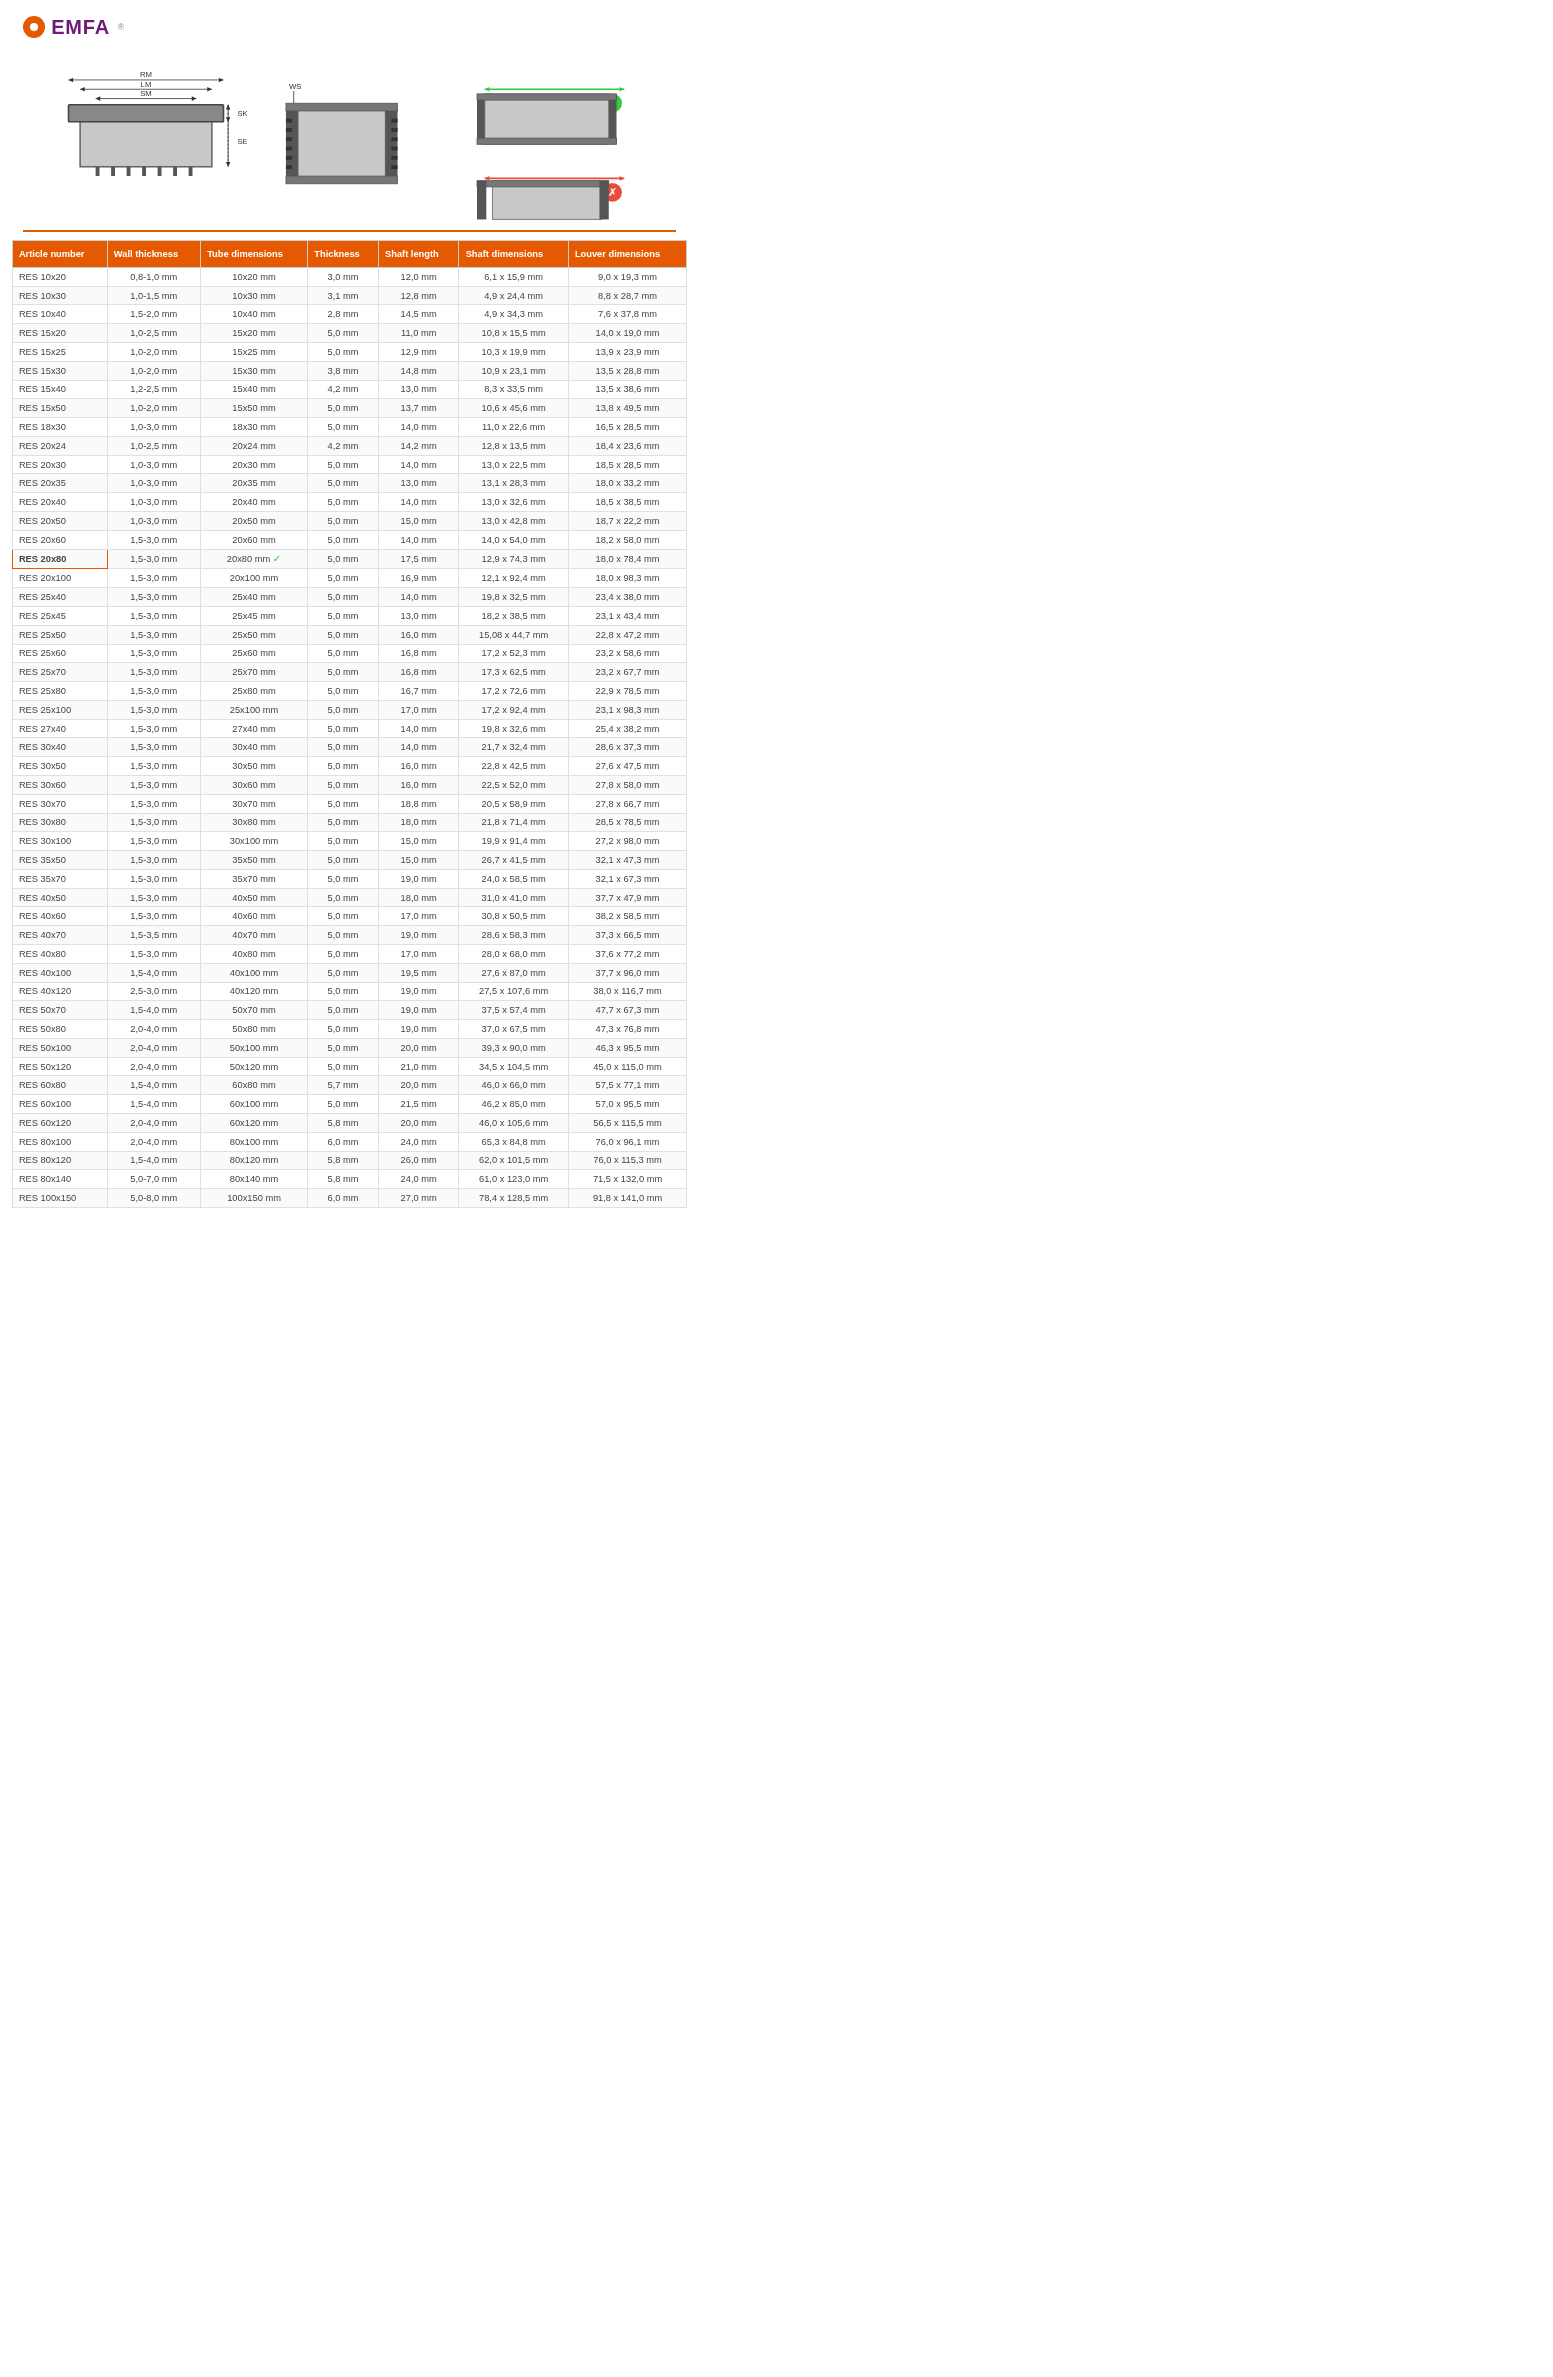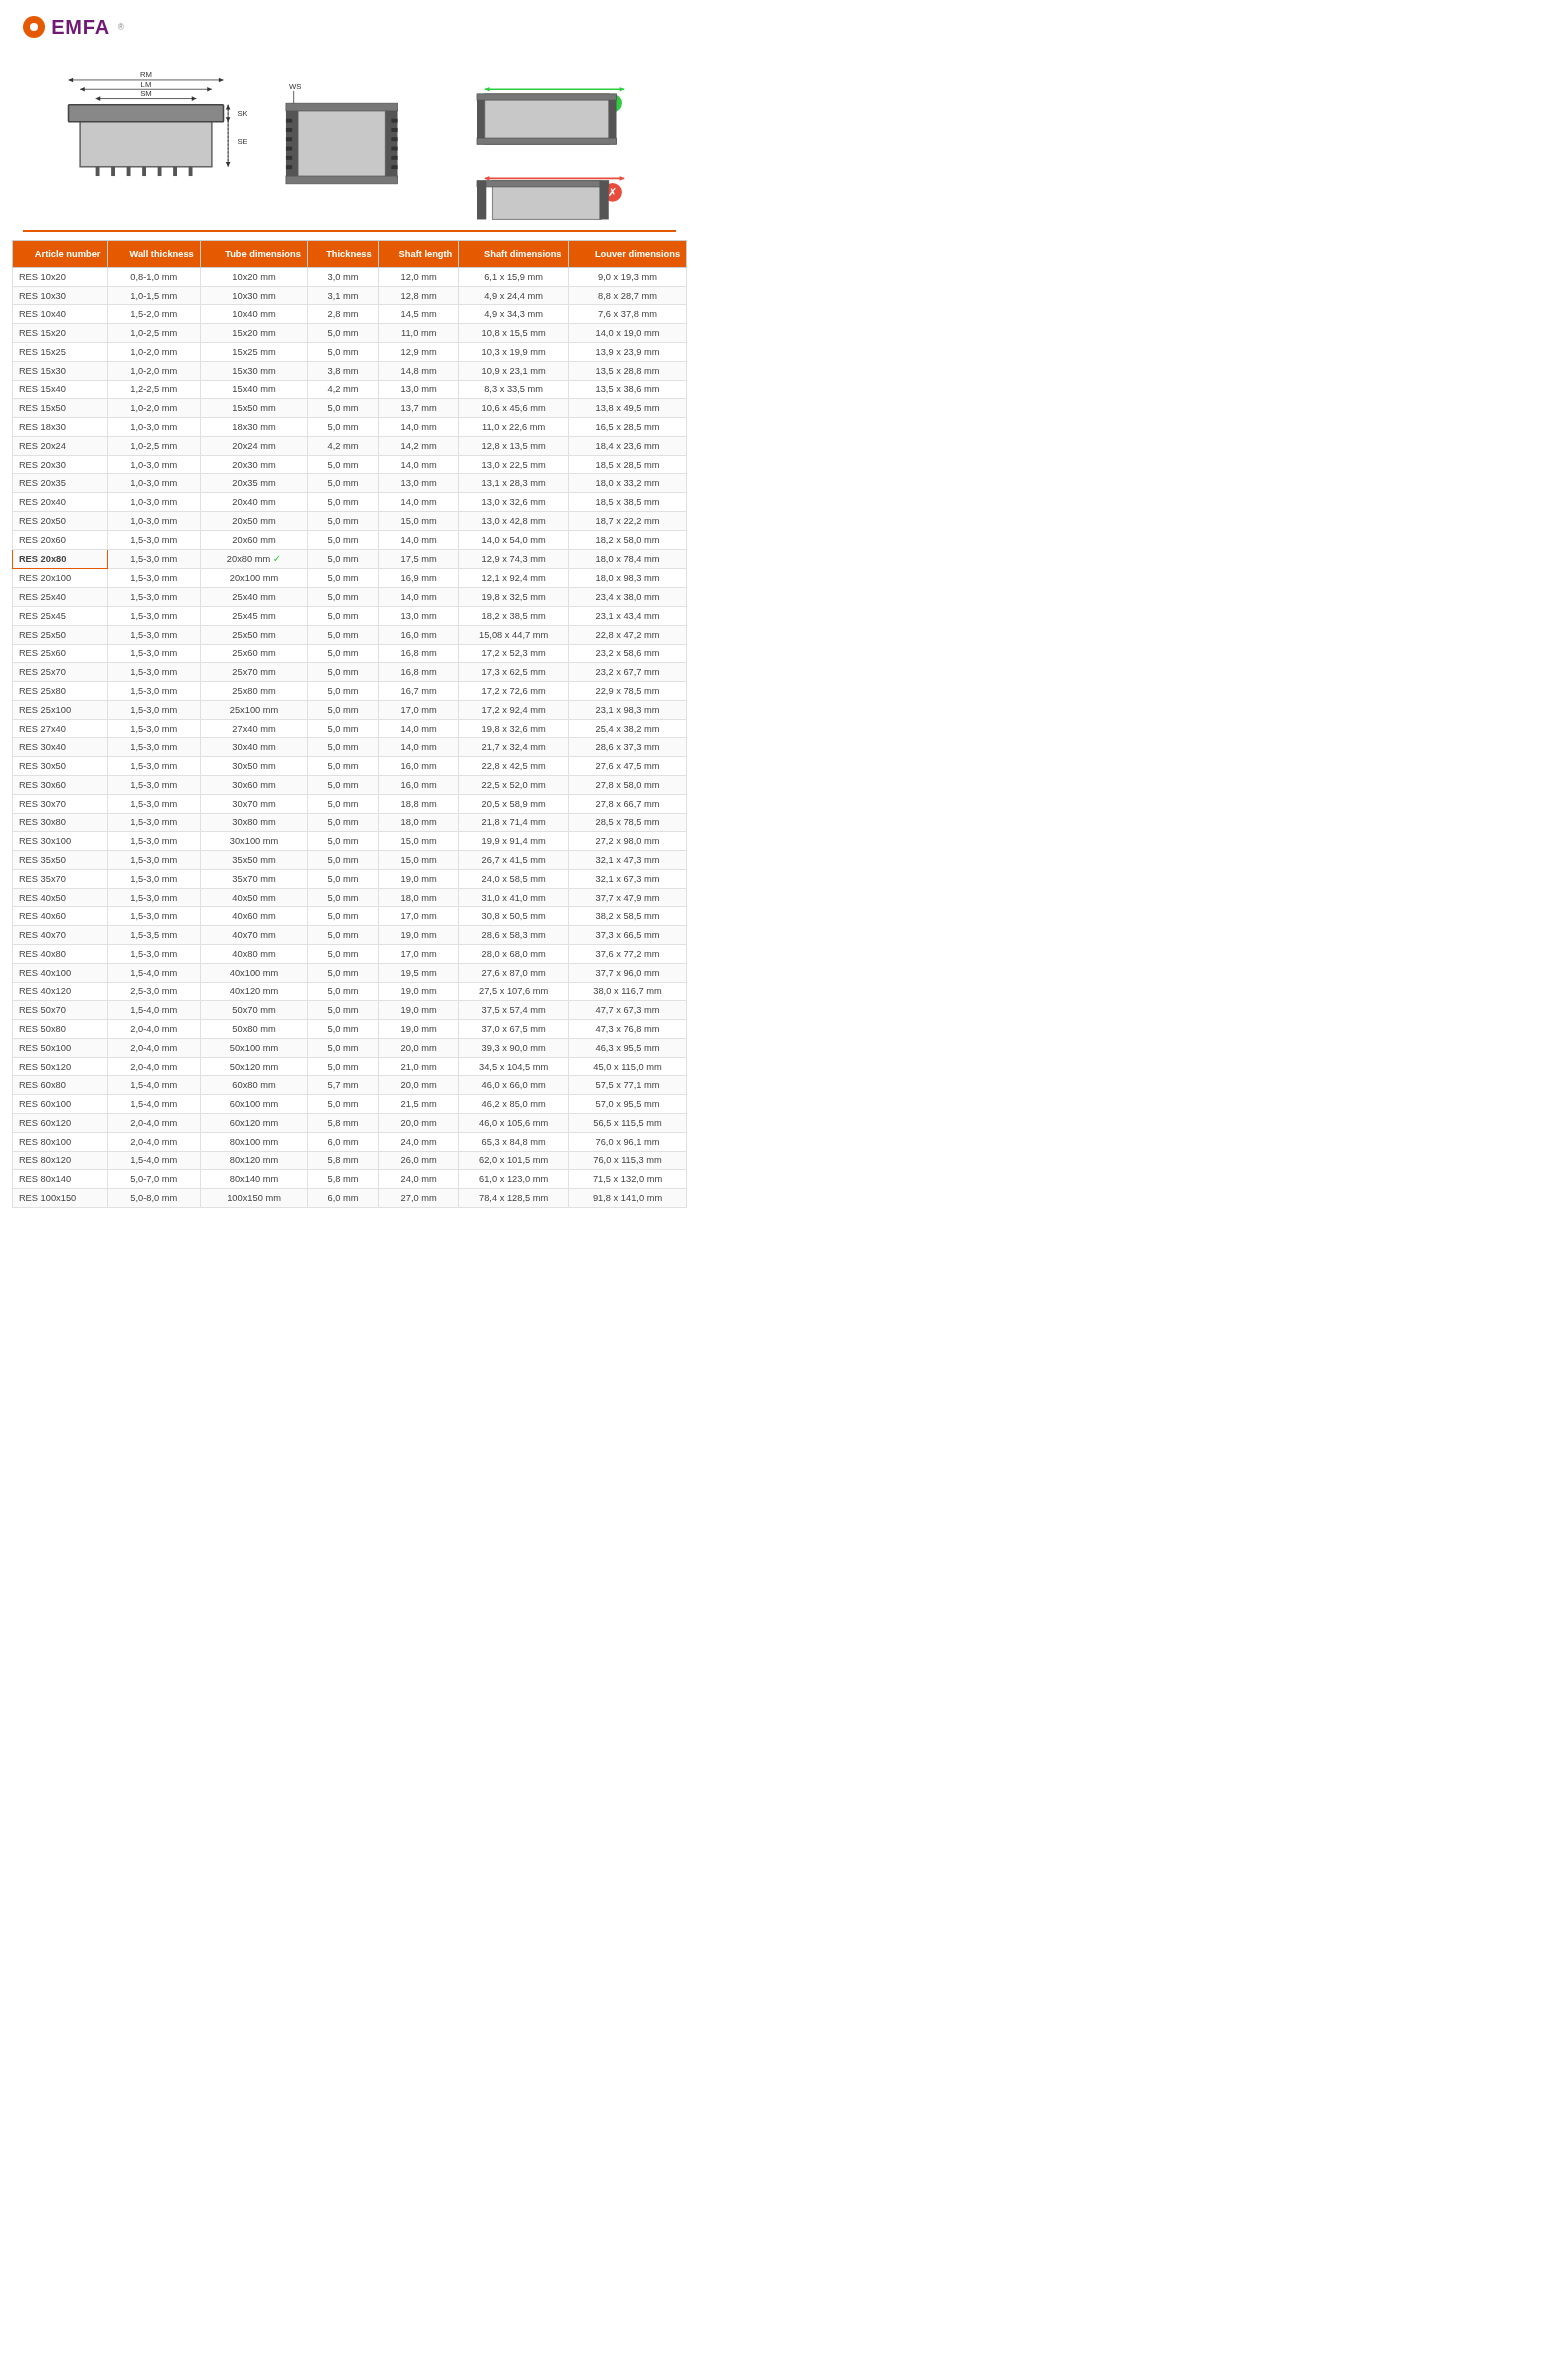--- a/index.html
+++ b/index.html
@@ -8,21 +8,21 @@
     .header { padding: 15.5px 23px 7.8px; }
     .logo { display: flex; align-items: center; gap: 6.2px; margin-bottom: 15.5px; }
     .logo-circle { width: 22px; height: 22px; background: #e55a00; border-radius: 50%; display: flex; align-items: center; justify-content: center; }
     .logo-inner { width: 7.8px; height: 7.8px; background: white; border-radius: 50%; }
     .logo-text { font-size: 20px; font-weight: 900; color: #701a75; letter-spacing: 0.8px; }
     
     .table-container { padding: 0 11.7px 15.5px; }
     
     table { width: 100%; border-collapse: collapse; }
     thead tr { background: #e55a00; color: white; }
-    thead th { padding: 7.8px 6.2px; text-align: right; font-weight: bold; font-size: 9.3px; border: 0.8px solid #ccc; }
+    thead th { padding: 7.8px 6.2px; text-align: left; font-weight: bold; font-size: 9.3px; border: 0.8px solid #ccc; }
     tbody tr { border-bottom: 0.8px solid #e0e0e0; padding-left: 36px; }
     tbody tr:nth-child(even) { background: #fafafa; }
     tbody td { padding: 3.9px 6.2px; text-align: center; font-size: 9.3px; border: 0.8px solid #e0e0e0; color: #444; }
     tbody td:first-child { text-align: left; font-weight: 500; }
     
     .diagram-area { display: flex; justify-content: space-between; align-items: flex-start; padding: 11.7px 19.4px 7.8px; border-bottom: 2.3px solid #e55a00; margin-bottom: 0; }
   </style>
 </head>
 <body>
 

